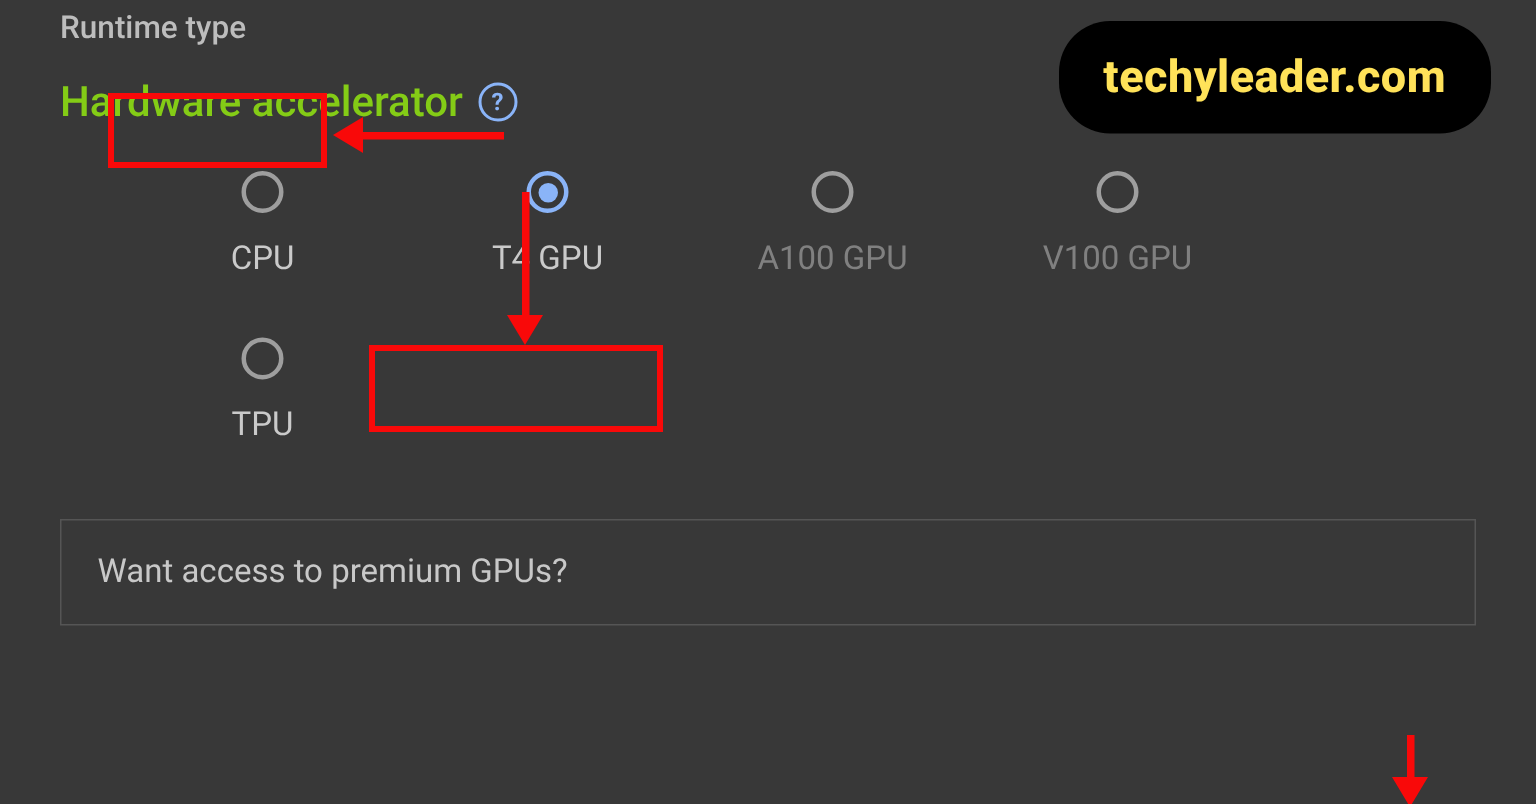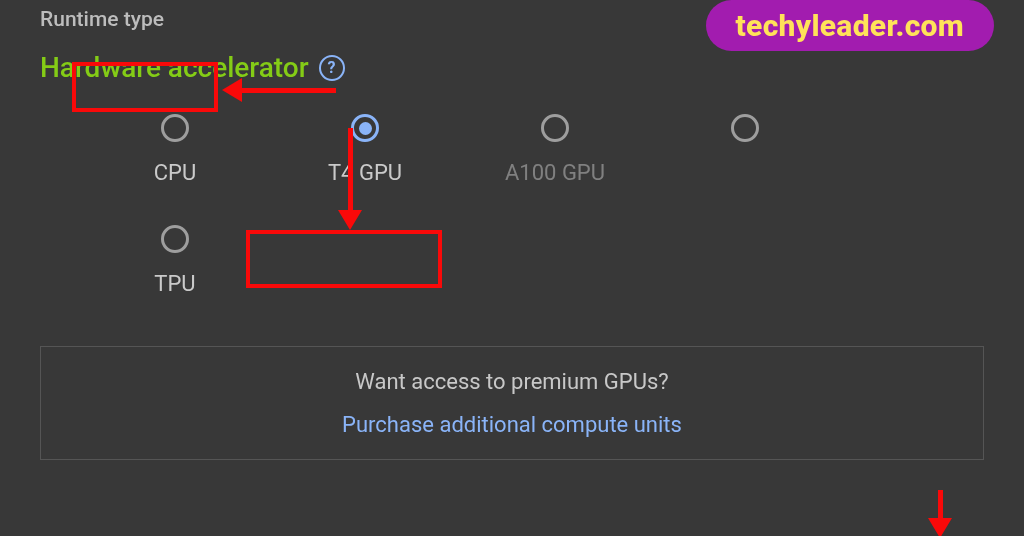--- a/index.html
+++ b/index.html
@@ -120,38 +120,37 @@
     .radio-label.dim {
       color: #808080;
     }
     .info-bar {
       margin-top: 50px;
       border: 1px solid #555;
       padding: 22px 24px;
       display: flex;
       align-items: center;
       gap: 18px;
-      flex-direction: column;
     }
     .info-text {
       color: #c8c8c8;
       font-size: 22px;
     }
     .info-link {
       color: #8ab4f8;
       font-size: 22px;
       cursor: pointer;
     }
     .watermark-pill {
       position: absolute;
-      top: 0;
+      top: 14px;
       right: 30px;
-      background: #a21caf;
+      background: #000000;
       border-radius: 34px;
-      padding: 8px 30px;
+      padding: 20px 30px;
     }
     .watermark-text {
       color: #ffe259;
       font-weight: 800;
       font-size: 30px;
       letter-spacing: 0.3px;
     }
     
     .anno-box {
       position: absolute;
@@ -224,33 +223,33 @@
           <div class="radio-dot"></div>
         </div>
       <span class="radio-label">T4 GPU</span>
     </div>
     <div class="radio-option">
       <div class="radio-circle"></div>
       <span class="radio-label dim">A100 GPU</span>
     </div>
     <div class="radio-option">
       <div class="radio-circle"></div>
+      <span class="radio-label dim">V100 GPU</span>
     </div>
   </div>
 
   <div class="radio-row2">
     <div class="radio-option">
       <div class="radio-circle"></div>
       <span class="radio-label">TPU</span>
     </div>
   </div>
 
   <div class="info-bar">
     <span class="info-text">Want access to premium GPUs?</span>
-    <span class="info-link">Purchase additional compute units</span>
   </div>
 </div>
 
 <div class="watermark-pill">
   <span class="watermark-text">techyleader.com</span>
 </div>
 
 <div class="anno-box box1"></div>
 <div class="anno-box box2"></div>
 

